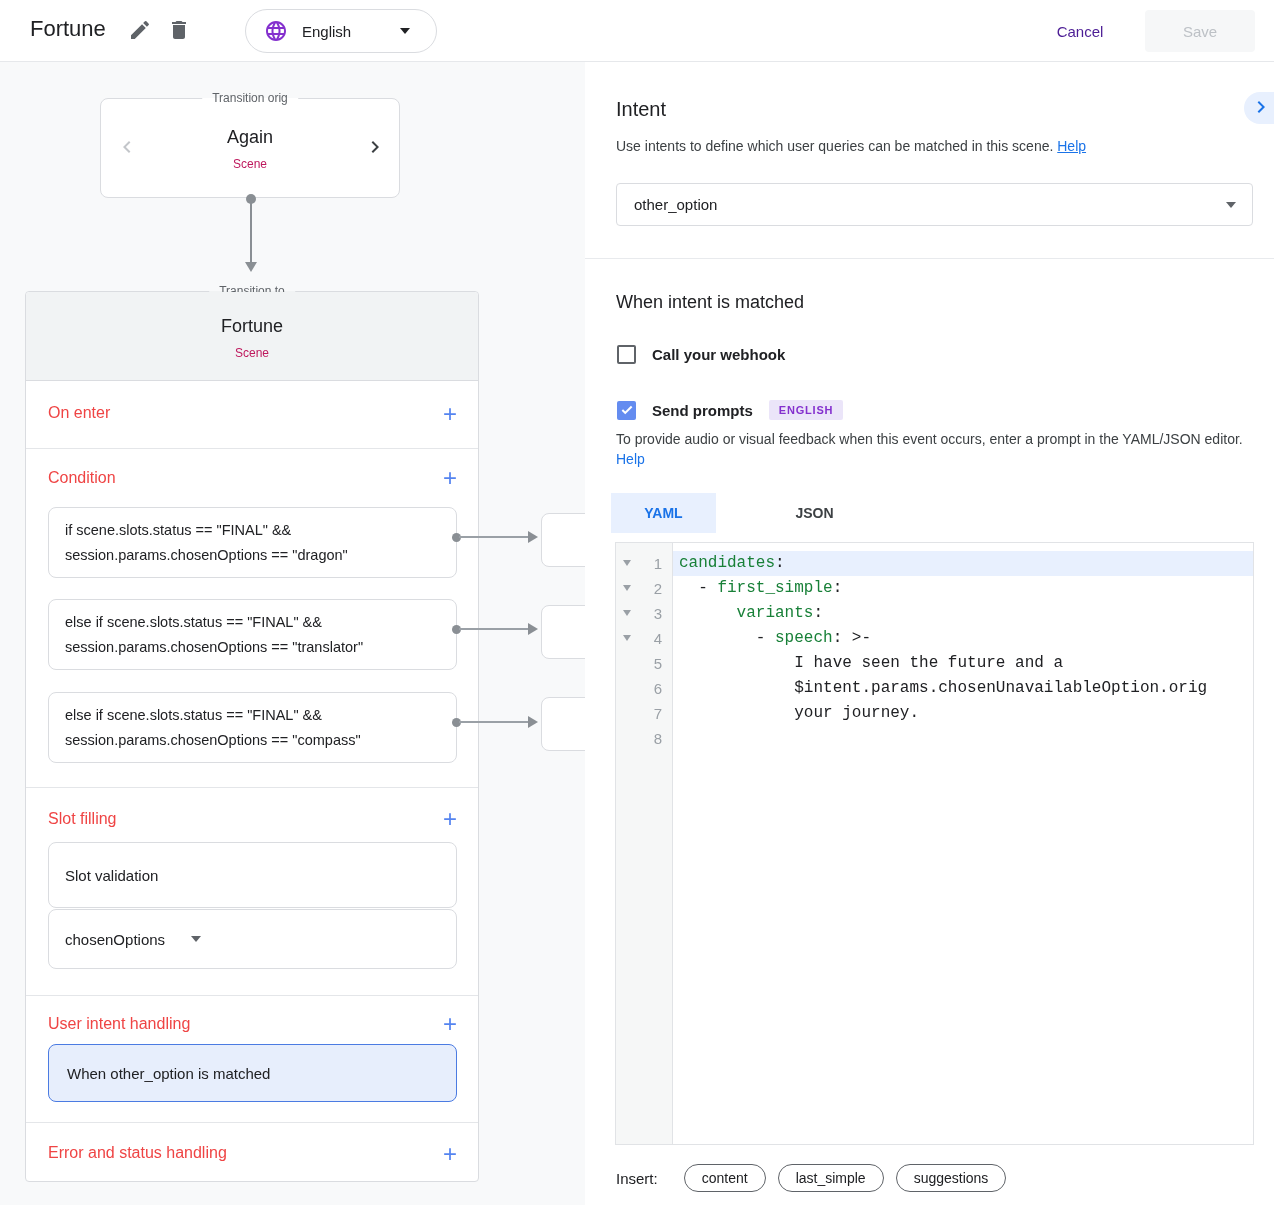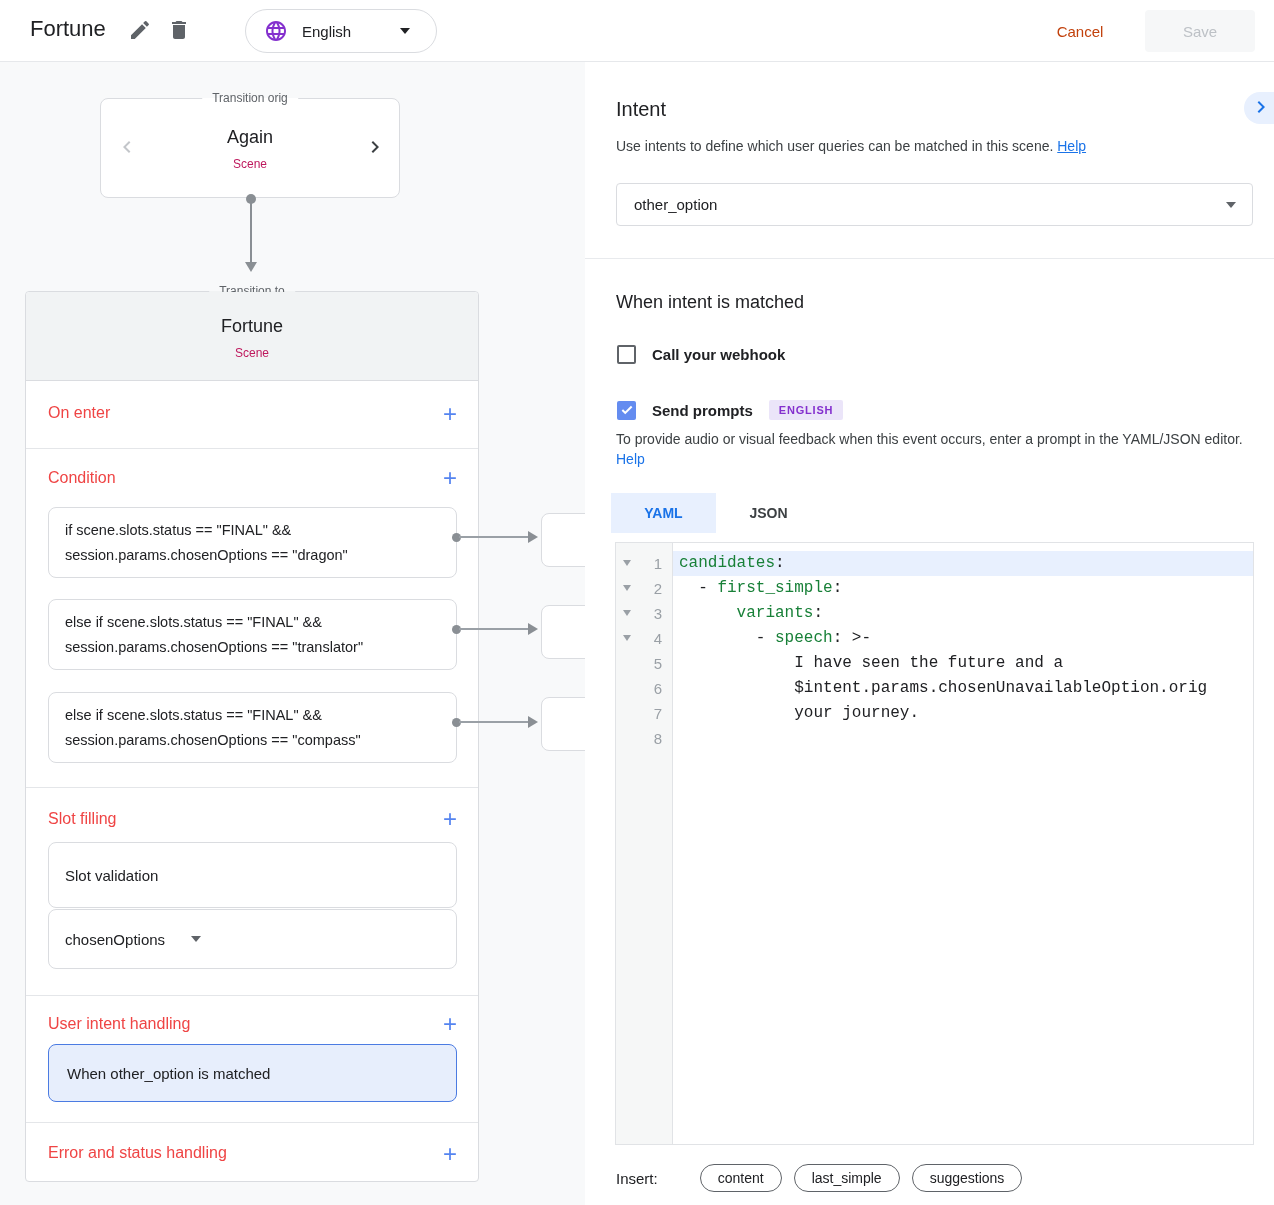--- a/index.html
+++ b/index.html
@@ -12,21 +12,21 @@
   .app-title { position:absolute; left:30px; top:16px; font-size:22px; color:#202124; }
   .icon-btn { position:absolute; width:26px; height:26px; top:18px; cursor:pointer; }
   .lang-pill { position:absolute; left:245px; top:9px; width:192px; height:44px;
     border:1px solid #dadce0; border-radius:22px; background:#fff; display:flex; align-items:center; }
   .lang-pill .globe { margin-left:18px; width:24px; height:24px; }
   .lang-pill .lang-label { margin-left:14px; font-size:15px; color:#202124; }
   .caret { width:0; height:0; border-left:5px solid transparent; border-right:5px solid transparent;
     border-top:6px solid #202124; }
   .lang-pill .caret { position:absolute; right:26px; }
   .cancel-btn { position:absolute; left:1045px; top:12px; width:70px; height:38px; border:none;
-    background:transparent; color:#c2410c; font-size:15px; font-family:inherit; }
+    background:transparent; color:#4c1d95; font-size:15px; font-family:inherit; }
   .save-btn { position:absolute; left:1145px; top:10px; width:110px; height:42px; border:none;
     background:#f6f7f8; border-radius:4px; color:#bdc1c6; font-size:15px; font-family:inherit; }
 
   
   .canvas { position:absolute; left:0; top:62px; width:585px; height:1143px;
     background:#f8f9fa; overflow:hidden; }
   .legend { position:absolute; top:-8px; left:50%; transform:translateX(-50%);
     font-size:12px; color:#5f6368; padding:0 10px; white-space:nowrap; }
   .from-card { position:absolute; left:100px; top:36px; width:300px; height:100px;
     background:#fff; border:1px solid #dadce0; border-radius:8px; }
@@ -85,42 +85,42 @@
   .panel-hr { position:absolute; left:0; right:0; top:196px; height:1px; background:#e8eaed; }
   .matched-h { position:absolute; left:31px; top:230px; font-size:18px; color:#202124; }
   .cb-row { position:absolute; left:32px; display:flex; align-items:center; }
   .cb { width:19px; height:19px; border:2px solid #5f6368; border-radius:2px; background:#fff; flex:none; cursor:pointer; }
   .cb.checked { border:none; background:#648cf0; display:flex; align-items:center; justify-content:center; }
   .cb-label { margin-left:16px; font-size:15px; font-weight:700; color:#202124; }
   .badge { margin-left:16px; background:#ebe5f9; color:#8430ce; font-size:11px; font-weight:700;
     letter-spacing:0.8px; padding:4px 10px; border-radius:2px; }
   .para { position:absolute; left:31px; top:367px; width:645px; font-size:14px; line-height:20px; color:#3c4043; }
 
-  .tabs { position:absolute; left:26px; top:431px; display:flex; }
+  .tabs { position:absolute; left:26px; top:431px; display:flex;gap:46px; }
   .tab { width:105px; height:40px; display:flex; align-items:center; justify-content:center;
     font-size:14px; font-weight:700; cursor:pointer; }
   .tab.active { background:#e8f0fe; color:#1a73e8; }
   .tab.inactive { color:#3c4043; }
 
   .editor { position:absolute; left:30px; top:480px; width:639px; height:603px;
     border:1px solid #e1e3e6; background:#fff; display:flex; overflow:hidden; }
   .gutter { width:57px; background:#f6f7f7; border-right:1px solid #e1e3e6; padding-top:8px; flex:none; }
   .g-row { height:25px; position:relative; }
   .fold { position:absolute; left:7px; top:9px; width:0; height:0;
     border-left:4px solid transparent; border-right:4px solid transparent; border-top:6px solid #9aa0a6; cursor:pointer; }
   .lnum { position:absolute; right:10px; top:0; line-height:25px; font-size:15px; color:#9aa0a6;
     font-family:"Liberation Sans", sans-serif; }
   .code { flex:1; padding-top:8px; font-family:"Liberation Mono","DejaVu Sans Mono",monospace;
     font-size:16px; line-height:25px; color:#202124; cursor:text; }
   .code-line { height:25px; white-space:pre; padding-left:6px; }
   .code-line.hl { background:#e8f0fe; }
   .key { color:#188038; }
 
   .insert-row { position:absolute; left:31px; top:1102px; display:flex; align-items:center; }
-  .insert-label { font-size:15px; color:#202124; margin-right:42px; }
+  .insert-label { font-size:15px; color:#202124; margin-right:26px; }
   .pill-btn { border:1px solid #5f6368; border-radius:16px; background:#fff; color:#202124;
     font-size:14px; font-family:inherit; padding:5px 17px; margin-right:12px; cursor:pointer; }
 </style>
 </head>
 <body>
 
 <div class="topbar">
   <div class="app-title">Fortune</div>
   <span class="icon-btn" style="left:128px">
     <svg width="24" height="24" viewBox="0 0 24 24" fill="#5f6368">

